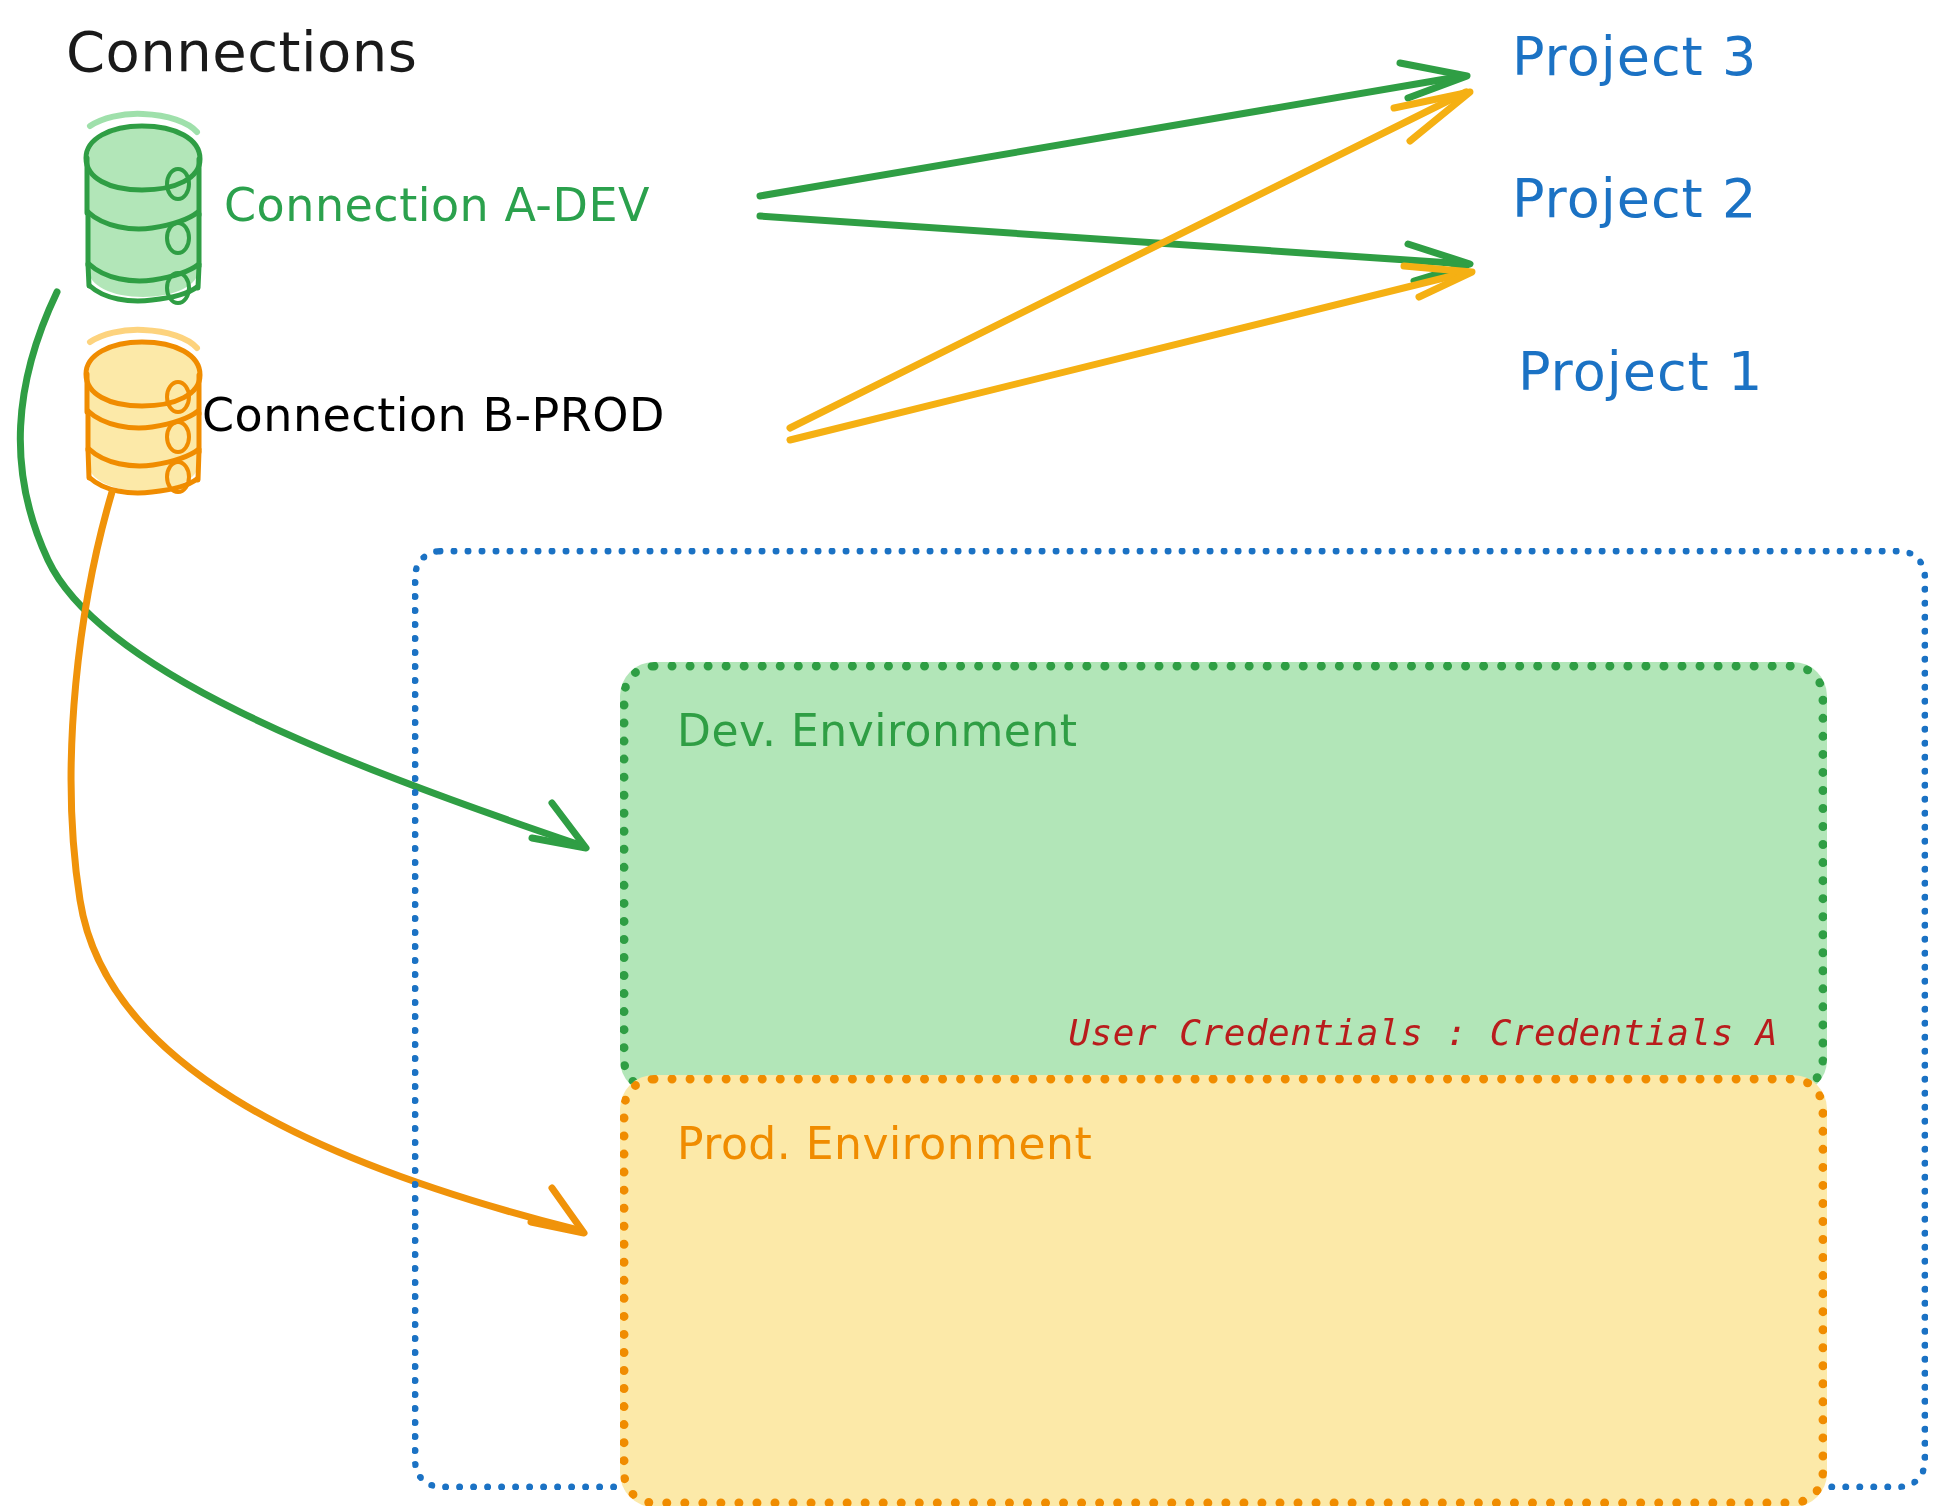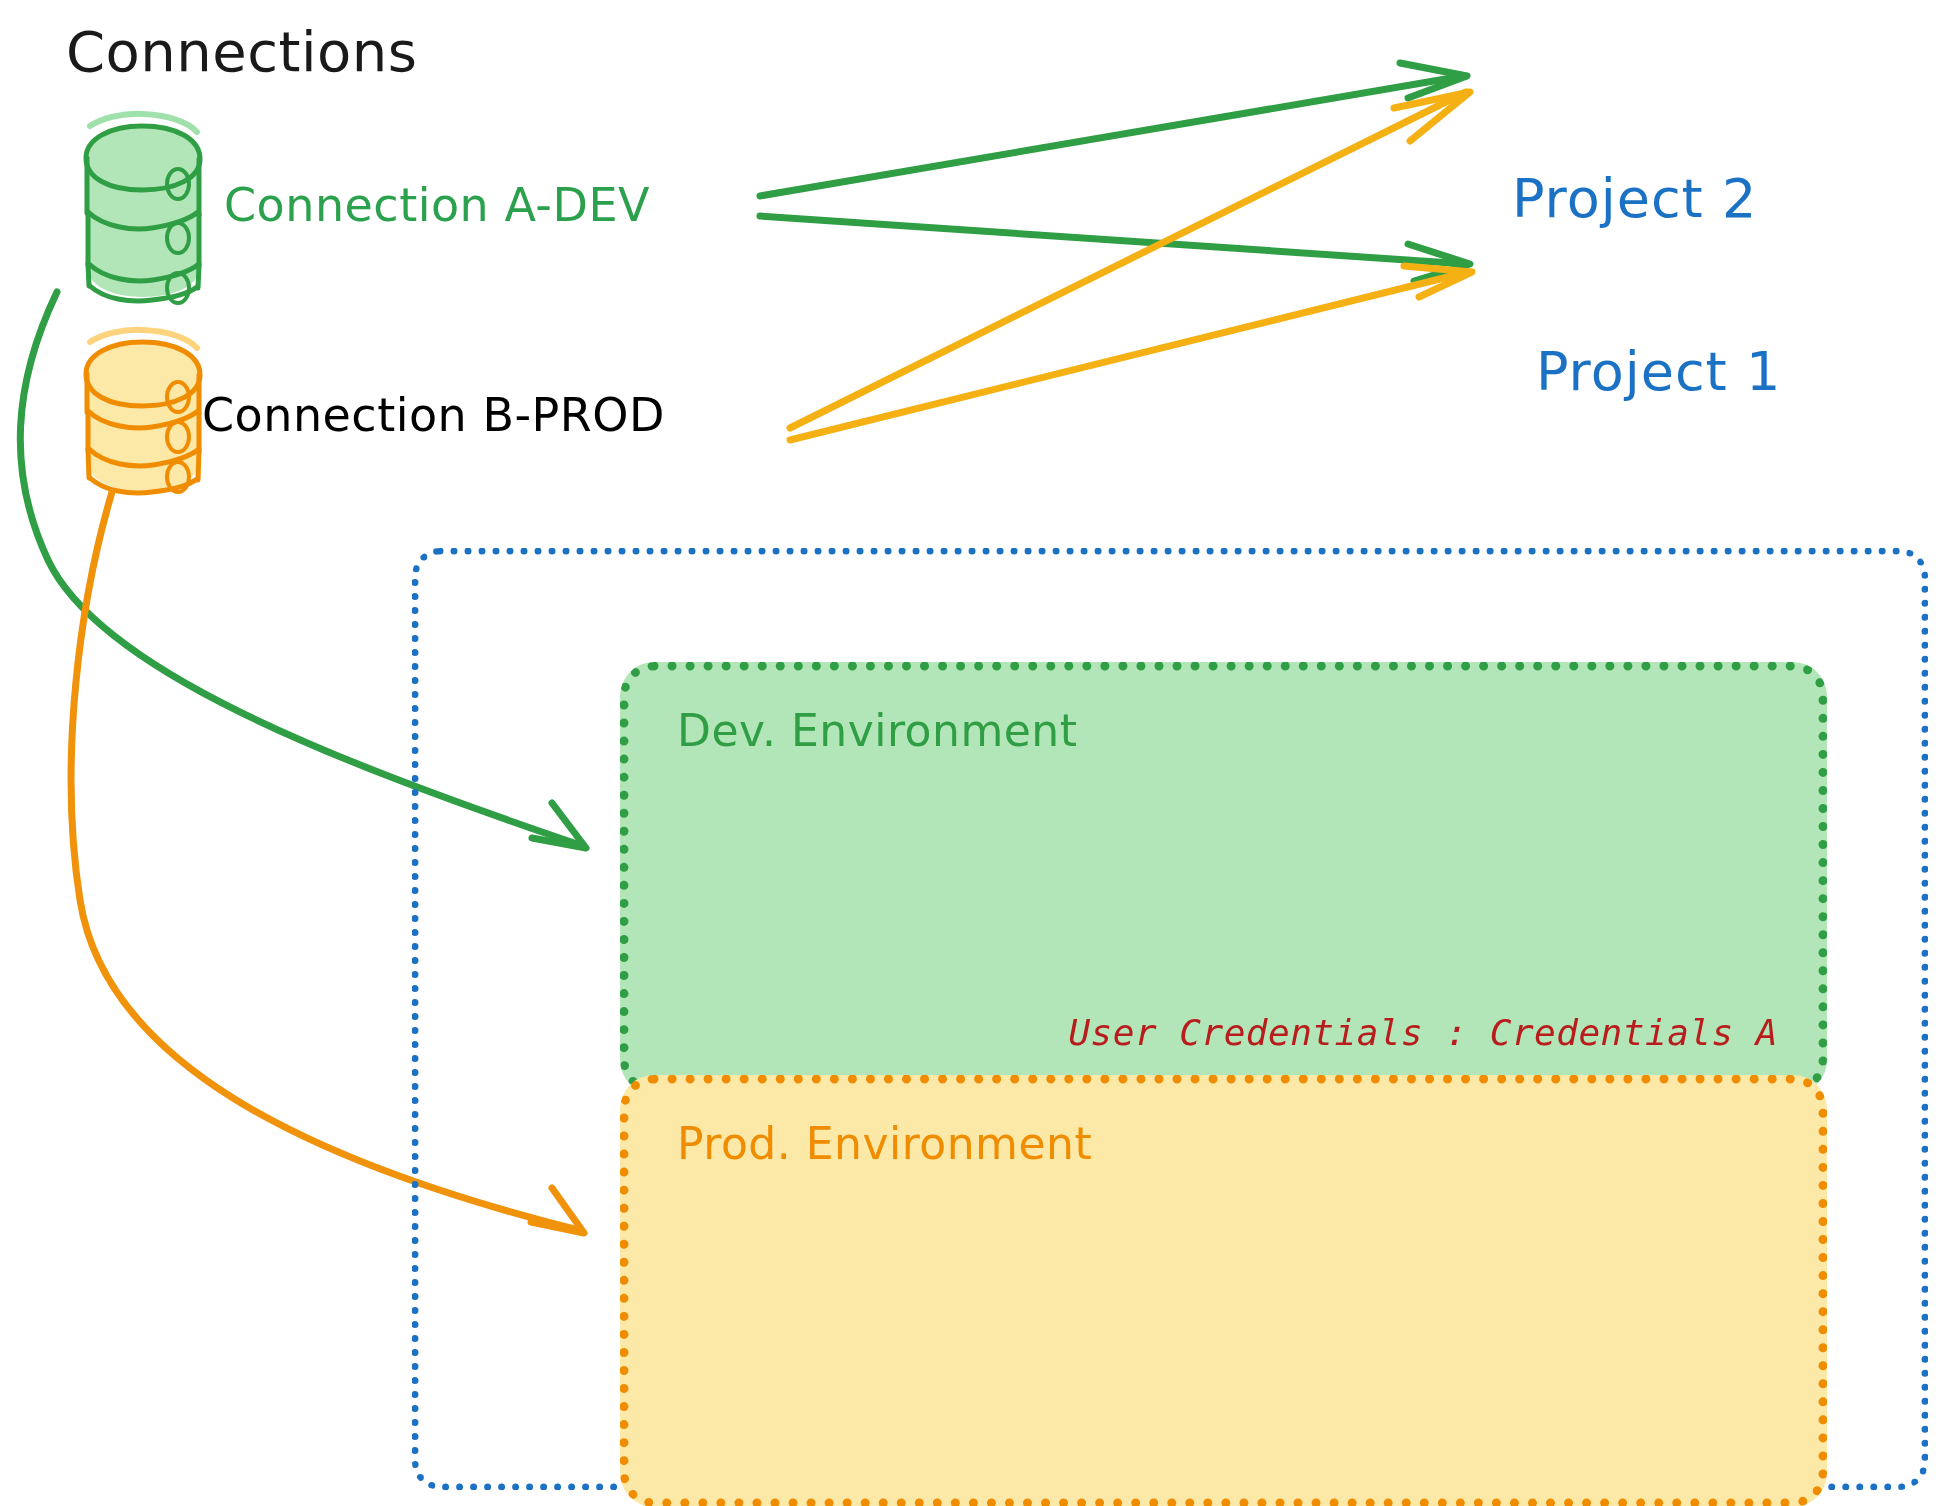--- a/index.html
+++ b/index.html
@@ -57,21 +57,21 @@
     letter-spacing: 0.5px;
   }
   
   .project-label {
     font-size: 54px;
     color: #1b72c4;
     letter-spacing: 1px;
   }
   #label-project-3 { left: 1512px; top: 30px; }
   #label-project-2 { left: 1512px; top: 172px; }
-  #label-project-1 { left: 1518px; top: 345px; margin-left: 18px; }
+  #label-project-1 { left: 1518px; top: 345px; }
 
   
   #project1-container {
     position: absolute;
     left: 412px;
     top: 548px;
     width: 1516px;
     height: 942px;
     border: 7px dotted #1b72c4;
     border-radius: 28px;
@@ -192,20 +192,21 @@
     </g>
 
   </svg>
 
   <div class="lbl" id="label-conn-a">Connection A-DEV</div>
 
   <div class="lbl" id="title-connections">Connections</div>
 
   <div class="lbl" id="label-conn-b">Connection B-PROD</div>
 
+  <div class="lbl project-label" id="label-project-3">Project 3</div>
 
   <div class="lbl project-label" id="label-project-2">Project 2</div>
 
   <div class="lbl project-label" id="label-project-1">Project 1</div>
 
   <div id="project1-container">
 
     <div class="env-box" id="env-dev" style="left:201px; top:107px;">
       <div class="env-title">Dev. Environment</div>
       <div class="env-cred">User Credentials : Credentials A</div>

